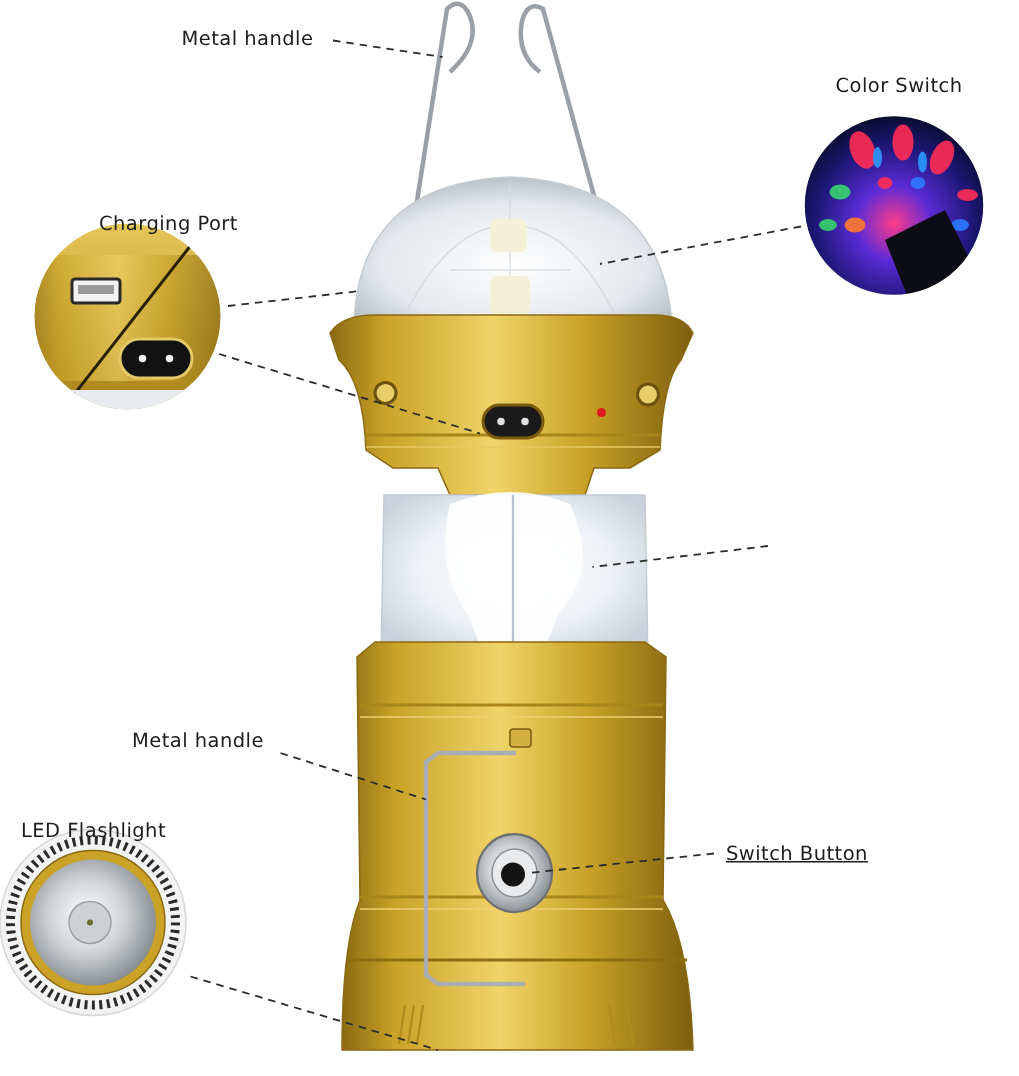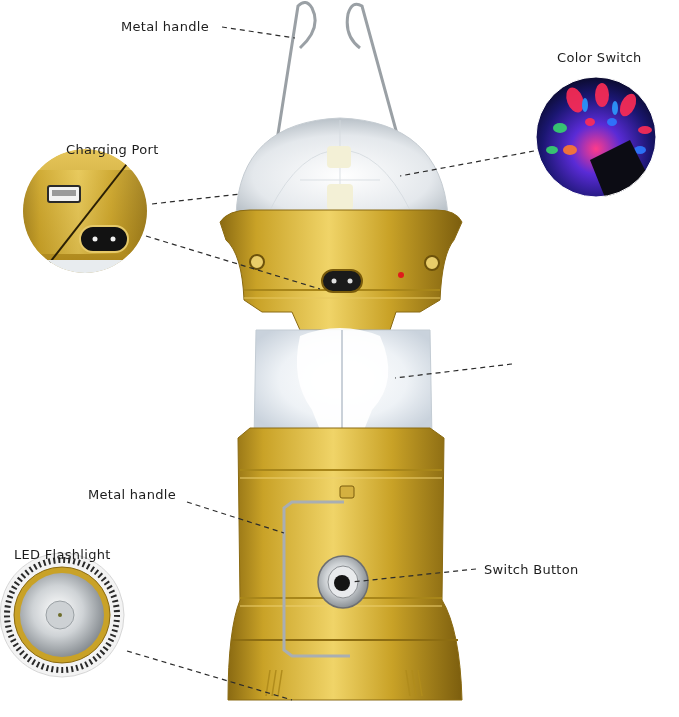--- a/index.html
+++ b/index.html
@@ -171,14 +171,14 @@
       <line x1="476" y1="569" x2="352" y2="582"></line>
       <line x1="127" y1="651" x2="292" y2="700"></line>
     </g>
   </svg>
 
   <div class="label" style="left:121px; top:19px;">Metal handle</div>
   <div class="label" style="left:557px; top:50px;">Color Switch</div>
   <div class="label" style="left:34px; top:142px;margin-left:32px;">Charging Port</div>
   <div class="label" style="left:88px; top:487px;">Metal handle</div>
   <div class="label" style="left:14px; top:547px;">LED Flashlight</div>
-  <div class="label" style="left:484px; top:562px;">Switch Button</div>
+  <div class="label" style="left:484px; top:562px;text-decoration:underline;">Switch Button</div>
 </div>
 
 </body></html>

